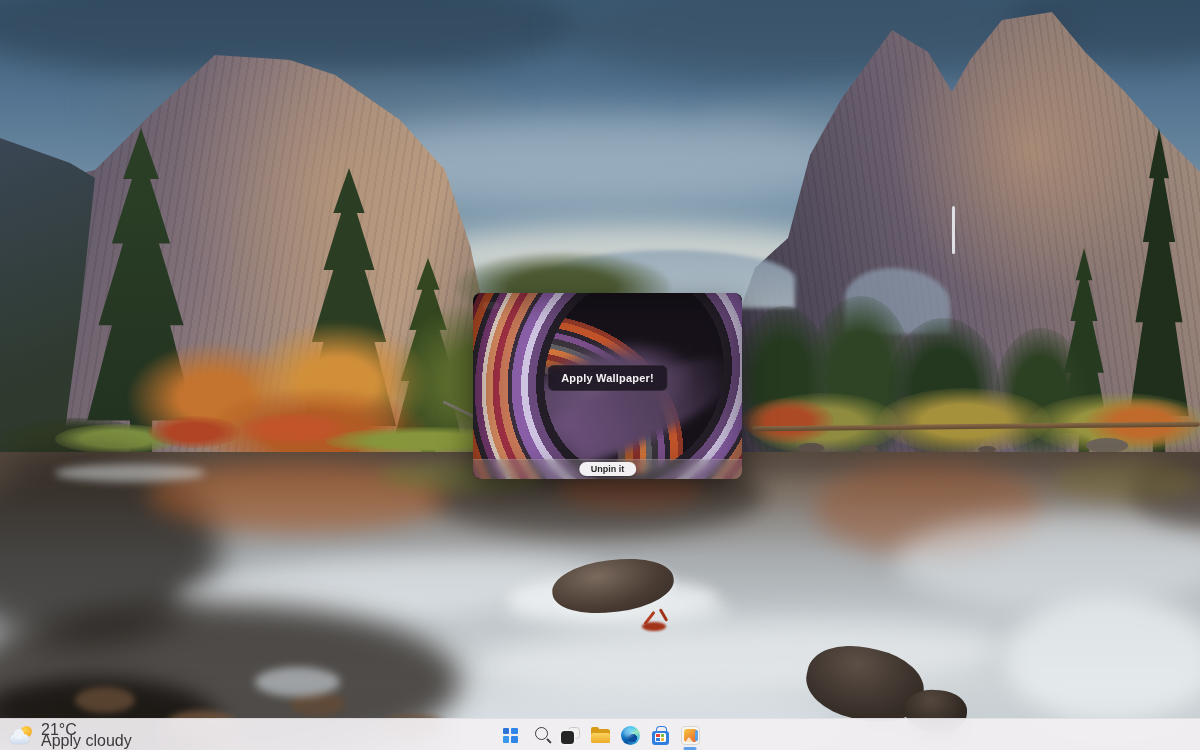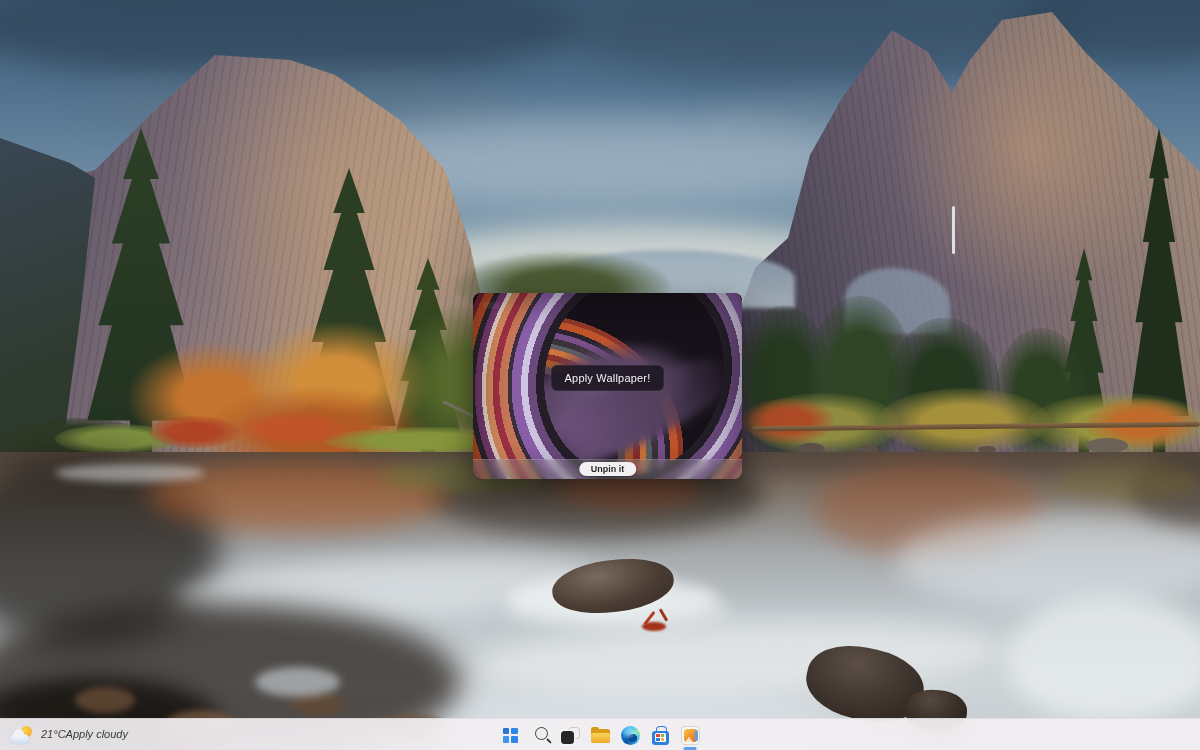--- a/index.html
+++ b/index.html
@@ -126,36 +126,36 @@
   .art .rings-l { position:absolute; left:-128px; bottom:-152px; width:340px; height:340px; border-radius:50%;
     transform:rotate(-12deg) scale(1.1,.95);
     background:radial-gradient(circle, rgba(0,0,0,0) 0 39%, #5a4a42 39% 42%, #b05a28 42% 45%, #8a2f28 45% 47.5%, #d0743a 47.5% 50%,
       #5f5f63 50% 52%, #3a333c 52% 54.5%, #7a4f8a 54.5% 57%, #2a2430 57% 59%, #c2542a 59% 62%, #903828 62% 64%, rgba(0,0,0,0) 64%); }
   .art .vign { position:absolute; inset:0; box-shadow:inset 0 0 40px rgba(0,0,0,.55); }
   .dlg-footer { position:absolute; left:0; right:0; bottom:0; height:20px; background:rgba(148,143,148,.38);
     backdrop-filter:blur(3px); border-top:1px solid rgba(255,255,255,.12); }
   .watermark { position:absolute; left:10px; top:9px; width:16px; height:7px; border-radius:3px; background:rgba(255,255,255,.06); }
   .apply-btn { position:absolute; left:50%; top:72px; transform:translateX(-50%); padding:6px 13px;
     background:rgba(26,20,30,.85); border:1px solid rgba(255,255,255,.07); border-radius:6px;
-    color:#f5f2f5; font-size:11px; font-weight:normal; letter-spacing:.2px; white-space:nowrap; cursor:pointer; }
+    color:#f5f2f5; font-size:11px; font-weight:bold; letter-spacing:.2px; white-space:nowrap; cursor:pointer; }
   .unpin-btn { position:absolute; left:50%; bottom:3px; transform:translateX(-50%); padding:2px 12px;
     background:#f2f0f2; border:none; border-radius:7px; color:#2a2a2a; font-size:9px; font-weight:bold;
     box-shadow:0 1px 2px rgba(0,0,0,.3); white-space:nowrap; cursor:pointer; }
 
   
   .taskbar { position:absolute; left:0; bottom:0; width:1200px; height:32px;
     background:rgba(243,240,243,.92); backdrop-filter:blur(12px); border-top:1px solid rgba(0,0,0,.06); }
   .weather { position:absolute; left:10px; top:0; height:32px; display:flex; align-items:center; gap:7px; cursor:pointer; }
   .w-icon { position:relative; width:24px; height:18px; }
   .w-sun { position:absolute; top:0; right:2px; width:11px; height:11px; border-radius:50%;
     background:radial-gradient(circle at 35% 35%,#ffd24a,#f0a428); }
   .w-cloud { position:absolute; bottom:0; left:0; width:19px; height:10px; border-radius:6px;
     background:linear-gradient(180deg,#f4f7fb,#cfdcee); box-shadow:0 0 1px rgba(100,120,150,.5); }
   .w-cloud::before { content:""; position:absolute; top:-5px; left:4px; width:10px; height:10px; border-radius:50%; background:#eef3f9; }
-  .w-text { display:flex; justify-content:center; line-height:11.5px; font-size:11px; color:#3a3a3a;font-style:italic; }
+  .w-text { display:flex; flex-direction:column; justify-content:center; line-height:11.5px; font-size:16px; color:#3a3a3a; }
 
   .task-center { position:absolute; left:50%; top:0; transform:translateX(-50%); height:32px; display:flex; align-items:center; }
   .tbtn { position:relative; width:30px; height:32px; display:flex; align-items:center; justify-content:center; cursor:pointer; border-radius:4px; }
   .icon-win { width:15px; height:15px; display:grid; grid-template-columns:1fr 1fr; grid-template-rows:1fr 1fr; gap:1.5px; }
   .icon-win i { border-radius:1px; } .icon-win i:nth-child(1){background:#2e74d8;} .icon-win i:nth-child(2){background:#2f86e8;}
   .icon-win i:nth-child(3){background:#3b96ee;} .icon-win i:nth-child(4){background:#2f86e8;}
   .icon-search { position:relative; width:13px; height:13px; border:1.8px solid #3c3c3c; border-radius:50%; margin:-3px -3px 0 0; }
   .icon-search::after { content:""; position:absolute; width:1.8px; height:6px; background:#3c3c3c; border-radius:1px;
     right:-2.5px; bottom:-4.5px; transform:rotate(-45deg); }
   .icon-tv { position:relative; width:19px; height:17px; }

